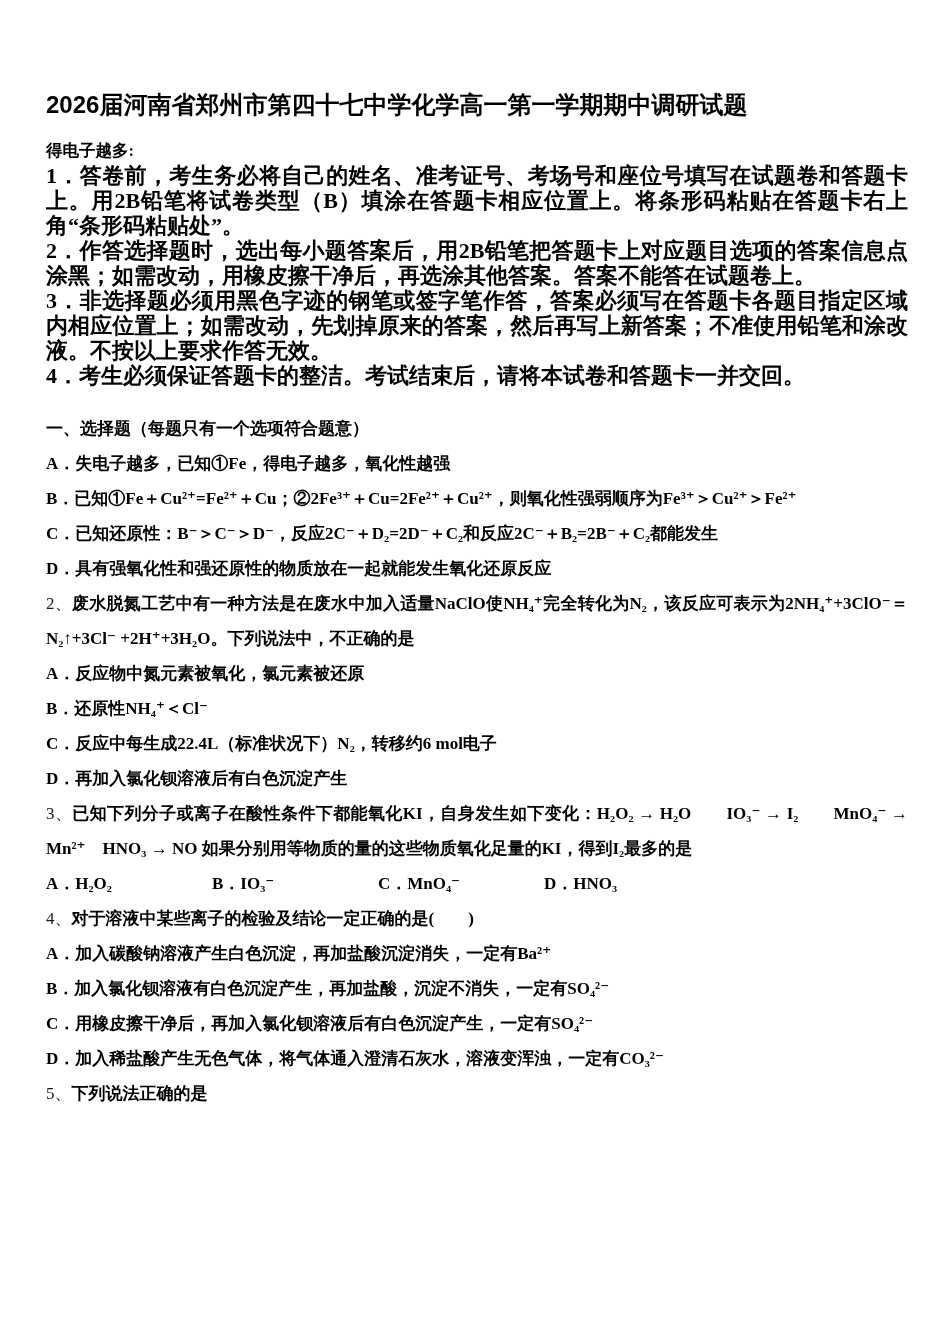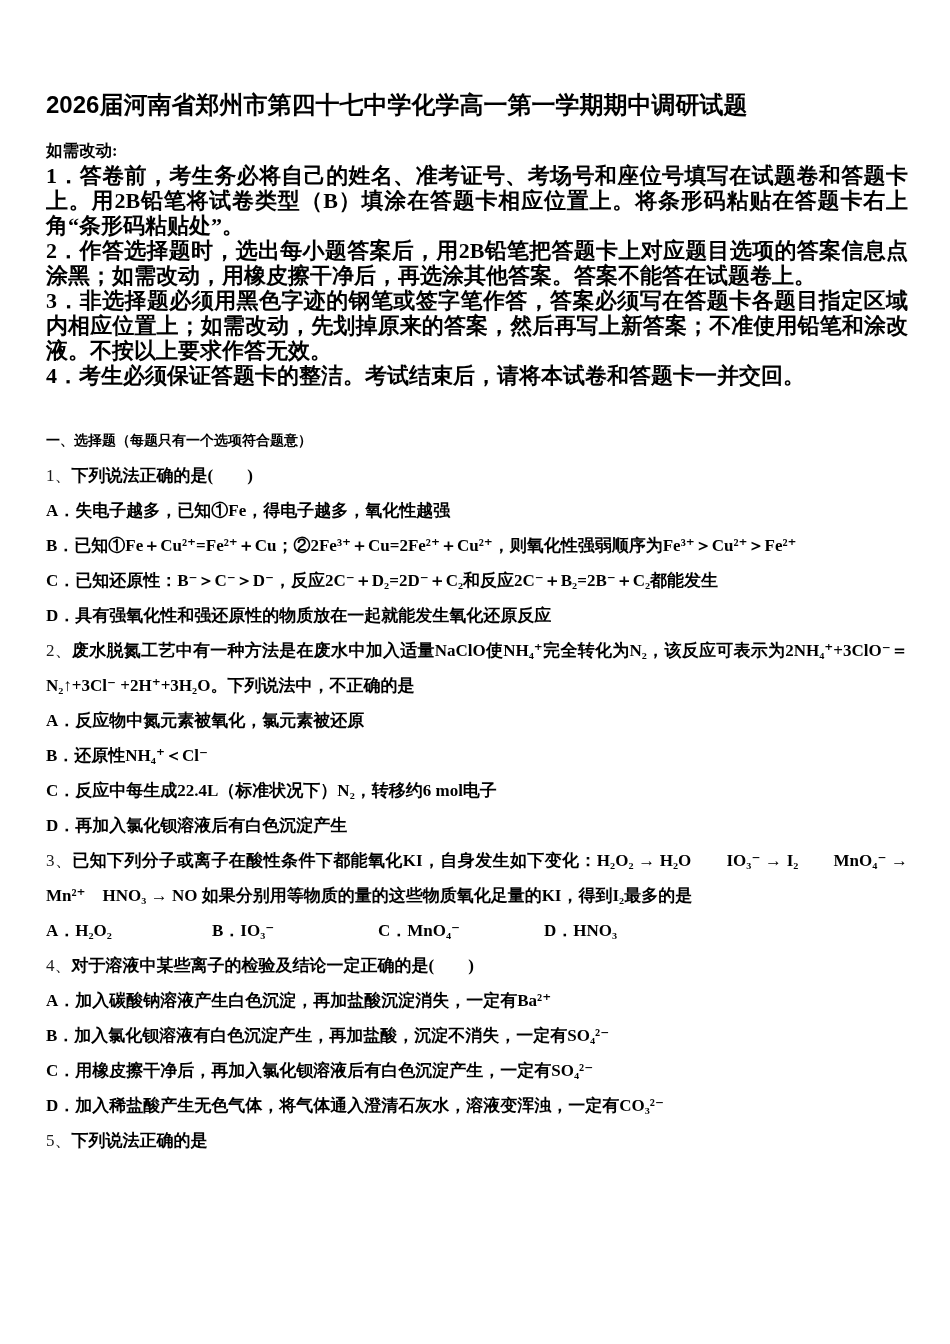--- a/index.html
+++ b/index.html
@@ -30,24 +30,24 @@
   }
   .notice-item {
     font-size: 22px;
     font-weight: 700;
     line-height: 25px;
     margin: 0;
     text-align: justify;
   }
 
   .section-heading {
-    font-size: 14px;
+    font-size: 17px;
     font-weight: 700;
     line-height: 26px;
-    margin: 40px 0 4px 0;
+    margin: 28px 0 4px 0;
   }
 
   .question { margin: 0; }
   .stem, .option, .option-row {
     font-size: 17px;
     font-weight: 700;
     line-height: 35px;
     margin: 0;
     text-align: justify;
   }
@@ -59,33 +59,32 @@
   .opt-col.last { width: auto; }
 </style>
 </head>
 <body>
 
 <div class="page">
 
   <h1 class="title">2026届河南省郑州市第四十七中学化学高一第一学期期中调研试题</h1>
 
   <section class="notice">
-    <p class="notice-head">如需改动:</p>
+    <p class="notice-head">得电子越多:</p>
     <p class="notice-item">1．答卷前，考生务必将自己的姓名、准考证号、考场号和座位号填写在试题卷和答题卡上。用2B铅笔将试卷类型（B）填涂在答题卡相应位置上。将条形码粘贴在答题卡右上角“条形码粘贴处”。</p>
     <p class="notice-item">2．作答选择题时，选出每小题答案后，用2B铅笔把答题卡上对应题目选项的答案信息点涂黑；如需改动，用橡皮擦干净后，再选涂其他答案。答案不能答在试题卷上。</p>
     <p class="notice-item">3．非选择题必须用黑色字迹的钢笔或签字笔作答，答案必须写在答题卡各题目指定区域内相应位置上；如需改动，先划掉原来的答案，然后再写上新答案；不准使用铅笔和涂改液。不按以上要求作答无效。</p>
     <p class="notice-item">4．考生必须保证答题卡的整洁。考试结束后，请将本试卷和答题卡一并交回。</p>
   </section>
 
   <p class="section-heading">一、选择题（每题只有一个选项符合题意）</p>
 
   <section class="questions">
 
     <div class="question">
-      <p class="stem"><span class="qnum">1、</span><span class="qtext">下列说法正确的是(　　)</span></p>
       <p class="option">A．失电子越多，已知①Fe，得电子越多，氧化性越强</p>
       <p class="option">B．已知①Fe＋Cu²⁺=Fe²⁺＋Cu；②2Fe³⁺＋Cu=2Fe²⁺＋Cu²⁺，则氧化性强弱顺序为Fe³⁺＞Cu²⁺＞Fe²⁺</p>
       <p class="option">C．已知还原性：B⁻＞C⁻＞D⁻，反应2C⁻＋D₂=2D⁻＋C₂和反应2C⁻＋B₂=2B⁻＋C₂都能发生</p>
       <p class="option">D．具有强氧化性和强还原性的物质放在一起就能发生氧化还原反应</p>
     </div>
 
     <div class="question">
       <p class="stem"><span class="qnum">2、</span><span class="qtext">废水脱氮工艺中有一种方法是在废水中加入适量NaClO使NH₄⁺完全转化为N₂，该反应可表示为2NH₄⁺+3ClO⁻＝N₂↑+3Cl⁻ +2H⁺+3H₂O。下列说法中，不正确的是</span></p>
       <p class="option">A．反应物中氮元素被氧化，氯元素被还原</p>
       <p class="option">B．还原性NH₄⁺＜Cl⁻</p>

